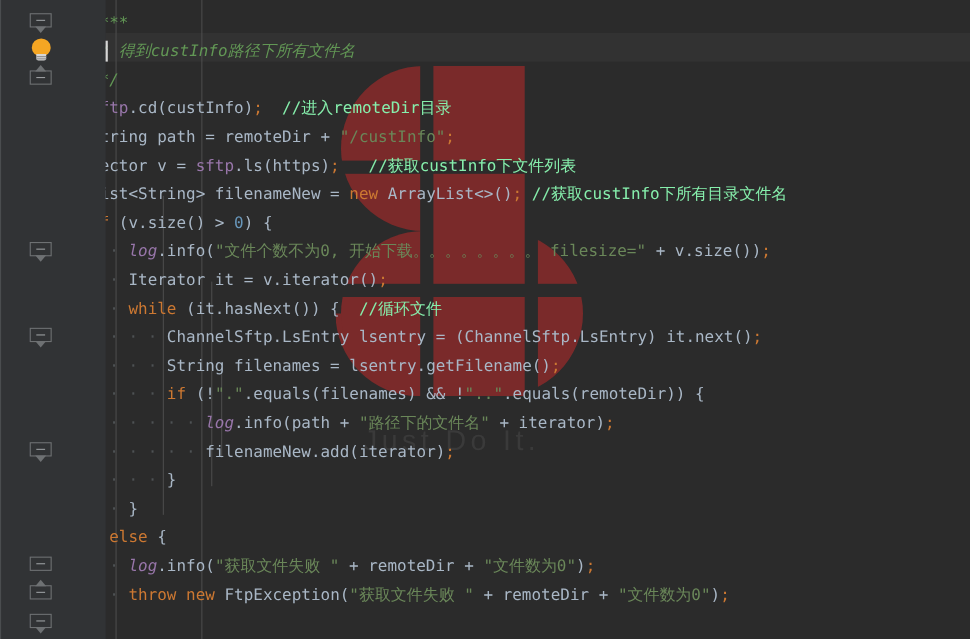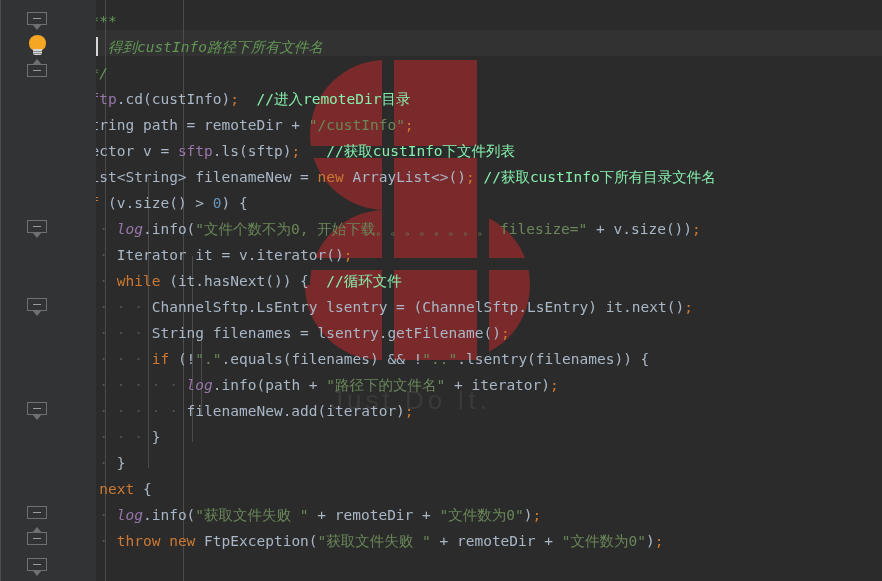--- a/index.html
+++ b/index.html
@@ -150,34 +150,34 @@
       <div class="guide" style="left: 192px; top: 256px; height: 186px;"></div>
       <div class="guide" style="left: 201px; top: 334px; height: 82px;"></div>
     </div>
 
   <div class="text-layer" id="text-layer">
       <div class="ln" style="top: 8px; left: 0px;"><span class="ws" style="margin-left: 12px;">· · · · </span><span class="c-com">/***</span></div>
       <div class="ln" style="top: 34px; left: 0px;"><span class="ws" style="margin-left: 12px;">· · · · ·</span><span class="c-com">* 得到custInfo路径下所有文件名</span></div>
       <div class="ln" style="top: 60px; left: 0px;"><span class="ws" style="margin-left: 12px;">· · · · </span><span class="c-com"> */</span></div>
       <div class="ln" style="top: 86px; left: 0px;"><span class="ws" style="margin-left: 12px;">· · · · </span><span class="c-fld">sftp</span><span class="c-txt">.cd(custInfo)</span><span class="c-semi">;</span><span class="c-comln">  //进入remoteDir目录</span></div>
       <div class="ln" style="top: 112px; left: 0px;"><span class="ws" style="margin-left: 12px;">· · · · </span><span class="c-txt">String path = remoteDir + </span><span class="c-str">"/custInfo"</span><span class="c-semi">;</span></div>
-      <div class="ln" style="top: 138px; left: 0px;"><span class="ws" style="margin-left: 12px;">· · · · </span><span class="c-txt">Vector v = </span><span class="c-fld">sftp</span><span class="c-txt">.ls(sftp)</span><span class="c-semi">;</span><span class="c-comln">   //获取custInfo下文件列表</span></div>
+      <div class="ln" style="top: 138px; left: 0px;"><span class="ws" style="margin-left: 12px;">· · · · </span><span class="c-txt">Vector v = </span><span class="c-fld">sftp</span><span class="c-txt">.ls(https)</span><span class="c-semi">;</span><span class="c-comln">   //获取custInfo下文件列表</span></div>
       <div class="ln" style="top: 164px; left: 0px;"><span class="ws" style="margin-left: 12px;">· · · · </span><span class="c-txt">List&lt;String&gt; filenameNew = </span><span class="c-kw">new</span><span class="c-txt"> ArrayList&lt;&gt;()</span><span class="c-semi">;</span><span class="c-comln"> //获取custInfo下所有目录文件名</span></div>
       <div class="ln" style="top: 190px; left: 0px;"><span class="ws" style="margin-left: 12px;">· · · · </span><span class="c-kw">if</span><span class="c-txt"> (v.size() &gt; </span><span class="c-num">0</span><span class="c-txt">) {</span></div>
       <div class="ln" style="top: 216px; left: 0px;"><span class="ws" style="margin-left: 12px;">· · · · · · </span><span class="c-fldi">log</span><span class="c-txt">.info(</span><span class="c-str">"文件个数不为0, 开始下载。。。。。。。。 filesize="</span><span class="c-txt"> + v.size())</span><span class="c-semi">;</span></div>
       <div class="ln" style="top: 242px; left: 0px;"><span class="ws" style="margin-left: 12px;">· · · · · · </span><span class="c-txt">Iterator it = v.iterator()</span><span class="c-semi">;</span></div>
       <div class="ln" style="top: 268px; left: 0px;"><span class="ws" style="margin-left: 12px;">· · · · · · </span><span class="c-kw">while</span><span class="c-txt"> (it.hasNext()) {</span><span class="c-comln">  //循环文件</span></div>
       <div class="ln" style="top: 294px; left: 0px;"><span class="ws" style="margin-left: 12px;">· · · · · · · · </span><span class="c-txt">ChannelSftp.LsEntry lsentry = (ChannelSftp.LsEntry) it.next()</span><span class="c-semi">;</span></div>
       <div class="ln" style="top: 320px; left: 0px;"><span class="ws" style="margin-left: 12px;">· · · · · · · · </span><span class="c-txt">String filenames = lsentry.getFilename()</span><span class="c-semi">;</span></div>
-      <div class="ln" style="top: 346px; left: 0px;"><span class="ws" style="margin-left: 12px;">· · · · · · · · </span><span class="c-kw">if</span><span class="c-txt"> (!</span><span class="c-str">"."</span><span class="c-txt">.equals(filenames) &amp;&amp; !</span><span class="c-str">".."</span><span class="c-txt">.lsentry(filenames)) {</span></div>
+      <div class="ln" style="top: 346px; left: 0px;"><span class="ws" style="margin-left: 12px;">· · · · · · · · </span><span class="c-kw">if</span><span class="c-txt"> (!</span><span class="c-str">"."</span><span class="c-txt">.equals(filenames) &amp;&amp; !</span><span class="c-str">".."</span><span class="c-txt">.equals(remoteDir)) {</span></div>
       <div class="ln" style="top: 372px; left: 0px;"><span class="ws" style="margin-left: 12px;">· · · · · · · · · · </span><span class="c-fldi">log</span><span class="c-txt">.info(path + </span><span class="c-str">"路径下的文件名"</span><span class="c-txt"> + iterator)</span><span class="c-semi">;</span></div>
       <div class="ln" style="top: 398px; left: 0px;"><span class="ws" style="margin-left: 12px;">· · · · · · · · · · </span><span class="c-txt">filenameNew.add(iterator)</span><span class="c-semi">;</span></div>
       <div class="ln" style="top: 424px; left: 0px;"><span class="ws" style="margin-left: 12px;">· · · · · · · · </span><span class="c-txt">}</span></div>
       <div class="ln" style="top: 450px; left: 0px;"><span class="ws" style="margin-left: 12px;">· · · · · · </span><span class="c-txt">}</span></div>
-      <div class="ln" style="top: 476px; left: 0px;"><span class="ws" style="margin-left: 12px;">· · · · </span><span class="c-txt">} </span><span class="c-kw">next</span><span class="c-txt"> {</span></div>
+      <div class="ln" style="top: 476px; left: 0px;"><span class="ws" style="margin-left: 12px;">· · · · </span><span class="c-txt">} </span><span class="c-kw">else</span><span class="c-txt"> {</span></div>
       <div class="ln" style="top: 502px; left: 0px;"><span class="ws" style="margin-left: 12px;">· · · · · · </span><span class="c-fldi">log</span><span class="c-txt">.info(</span><span class="c-str">"获取文件失败 "</span><span class="c-txt"> + remoteDir + </span><span class="c-str">"文件数为0"</span><span class="c-txt">)</span><span class="c-semi">;</span></div>
       <div class="ln" style="top: 528px; left: 0px;"><span class="ws" style="margin-left: 12px;">· · · · · · </span><span class="c-kw">throw</span><span class="c-txt"> </span><span class="c-kw">new</span><span class="c-txt"> FtpException(</span><span class="c-str">"获取文件失败 "</span><span class="c-txt"> + remoteDir + </span><span class="c-str">"文件数为0"</span><span class="c-txt">)</span><span class="c-semi">;</span></div>
       <div class="ln" style="top: 554px; left: 0px;"><span class="ws" style="margin-left: 12px;">· · · · </span><span class="c-txt">}</span></div>
     </div>
 
   <div class="caret" id="caret" style="top: 37px; left: 96px;"></div>
 
   <div class="gutter">
     <div class="gutter-line"></div>
     <div id="folds">

